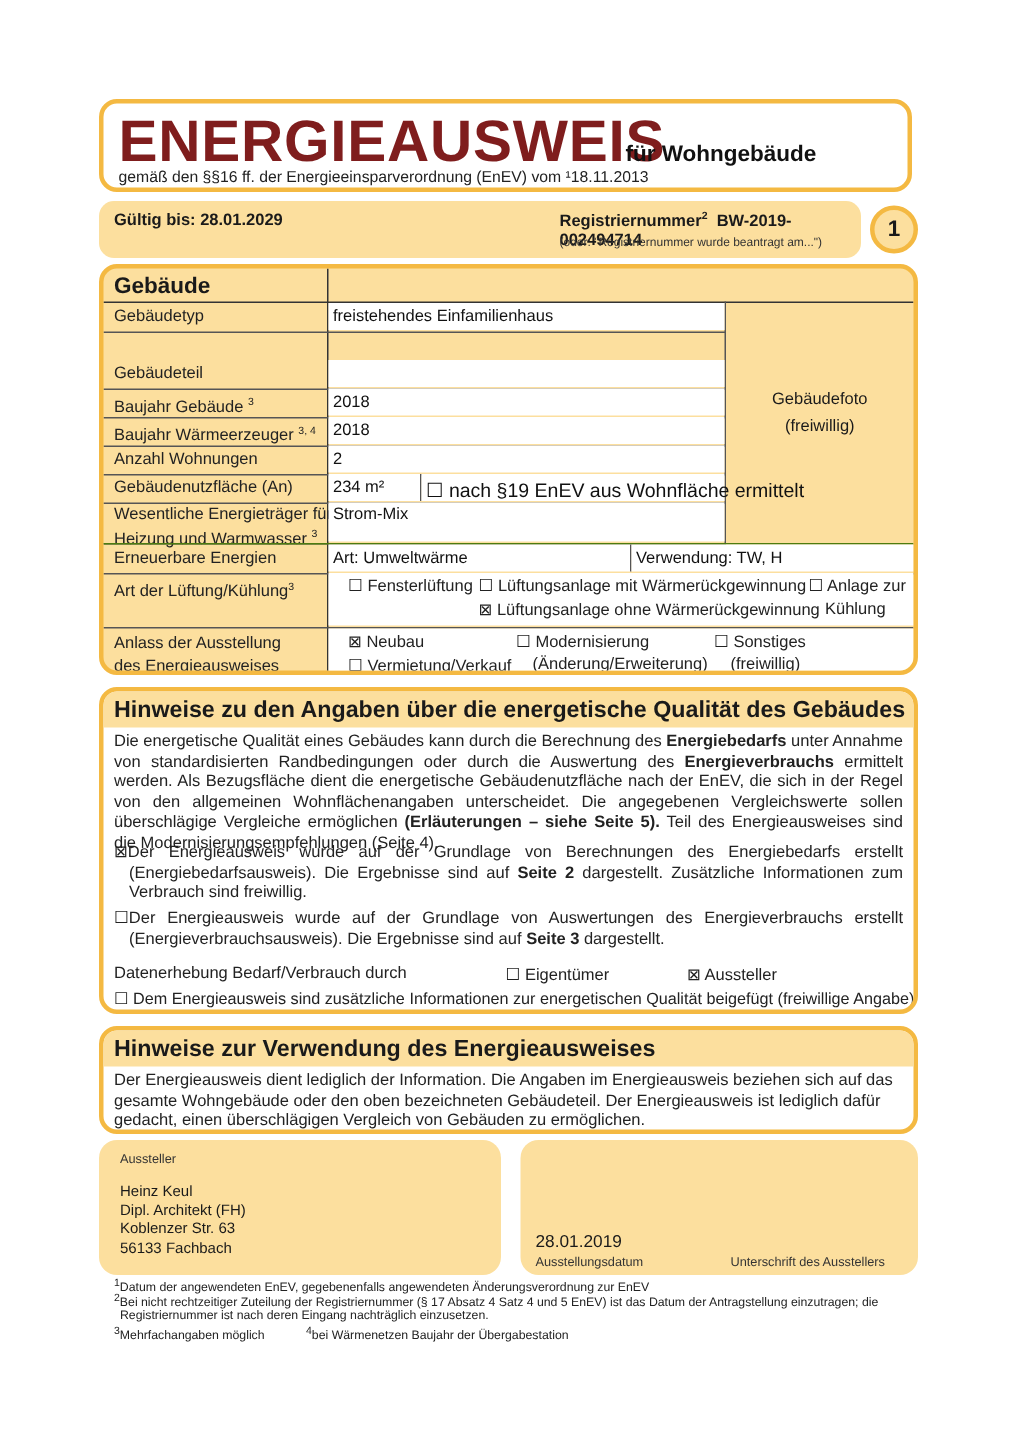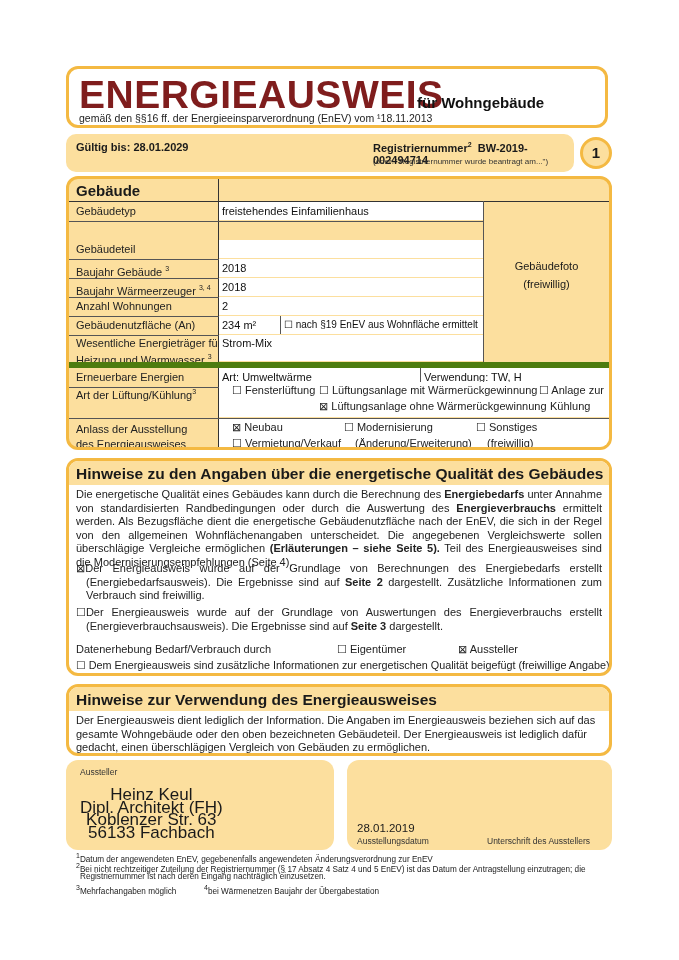--- a/index.html
+++ b/index.html
@@ -88,32 +88,32 @@
     <div class="lbl" style="top:3px;"><span>Baujahr Wärmeerzeuger</span> <sup>3, 4</sup></div>
     <div class="val" style="left:150px; top:0; width:264px; height:18px; padding-top:3px;">2018</div>
   </div>
   <div class="row" style="top:118px; height:19px; width:415px;">
     <div class="lbl" style="top:3px;">Anzahl Wohnungen</div>
     <div class="val" style="left:150px; top:0; width:264px; height:18px; padding-top:3px;">2</div>
   </div>
   <div class="row" style="top:137px; height:19px; width:415px;">
     <div class="lbl" style="top:3px;">Gebäudenutzfläche (An)</div>
     <div class="val" style="left:150px; top:0; width:62px; height:18px; padding-top:3px; border-right:1px solid #555;">234 m²</div>
-    <div class="val" style="left:212px; top:0; width:202px; height:18px; padding-top:3px; font-size:10px; white-space:nowrap;">
+    <div class="val" style="left:212px; top:0; width:202px; height:18px; padding-top:3px; font-size:13px; white-space:nowrap;">
       <span>☐</span> <span>nach §19 EnEV aus Wohnfläche ermittelt</span>
     </div>
   </div>
   <div class="row" style="top:156px; height:27px; width:415px;">
     <div class="lbl" style="top:2px;">
       <div>Wesentliche Energieträger für</div>
       <div><span>Heizung und Warmwasser</span> <sup>3</sup></div>
     </div>
     <div class="val" style="left:150px; top:0; width:264px; height:26px; padding-top:2px;">Strom-Mix</div>
   </div>
-  <div class="row" style="top:183px; height:19px; border-top:6px solid #4d7c0f;">
+  <div class="row" style="top:183px; height:19px; border-top:1px solid #4d7c0f;">
     <div class="lbl" style="top:3px;">Erneuerbare Energien</div>
     <div class="val" style="left:150px; top:0; width:202px; height:18px; padding-top:3px; border-right:1px solid #555;">Art: Umweltwärme</div>
     <div class="val" style="left:352px; top:0; width:188px; height:18px; padding-top:3px;">Verwendung: TW, H</div>
   </div>
   <div class="row" style="top:203px; height:36px;">
     <div class="lbl" style="top:3px;"><span>Art der Lüftung/Kühlung</span><sup>3</sup></div>
     <div class="val" style="left:150px; top:0; width:390px; height:35px;">
       <div class="cb" style="left:13px; top:2px;"><span>☐</span> <span>Fensterlüftung</span></div>
       <div class="cb" style="left:100px; top:2px;"><span>☐</span> <span>Lüftungsanlage mit Wärmerückgewinnung</span></div>
       <div class="cb" style="left:320px; top:2px;"><span>☐</span> <span>Anlage zur</span></div>
@@ -161,21 +161,21 @@
 
 <div id="usage-box" class="abs">
   <div id="usage-head" class="abs">
     <div id="usage-title" class="abs">Hinweise zur Verwendung des Energieausweises</div>
   </div>
   <div class="para" style="left:7px; top:27px; width:520px; text-align:left;">Der Energieausweis dient lediglich der Information. Die Angaben im Energieausweis beziehen sich auf das gesamte Wohngebäude oder den oben bezeichneten Gebäudeteil. Der Energieausweis ist lediglich dafür gedacht, einen überschlägigen Vergleich von Gebäuden zu ermöglichen.</div>
 </div>
 
 <div id="issuer-box" class="abs">
   <div class="abs small" style="left:14px; top:7px;">Aussteller</div>
-  <div class="abs" style="left:14px; top:29px; font-size:17px; line-height:12.5px;text-align:center;">
+  <div class="abs" style="left:14px; top:29px; font-size:10px; line-height:12.5px;">
     <div>Heinz Keul</div>
     <div>Dipl. Architekt (FH)</div>
     <div>Koblenzer Str. 63</div>
     <div>56133 Fachbach</div>
   </div>
 </div>
 
 <div id="sign-box" class="abs">
   <div class="abs" style="left:10px; top:62px; font-size:11.5px;">28.01.2019</div>
   <div class="abs small" style="left:10px; top:76px;">Ausstellungsdatum</div>

